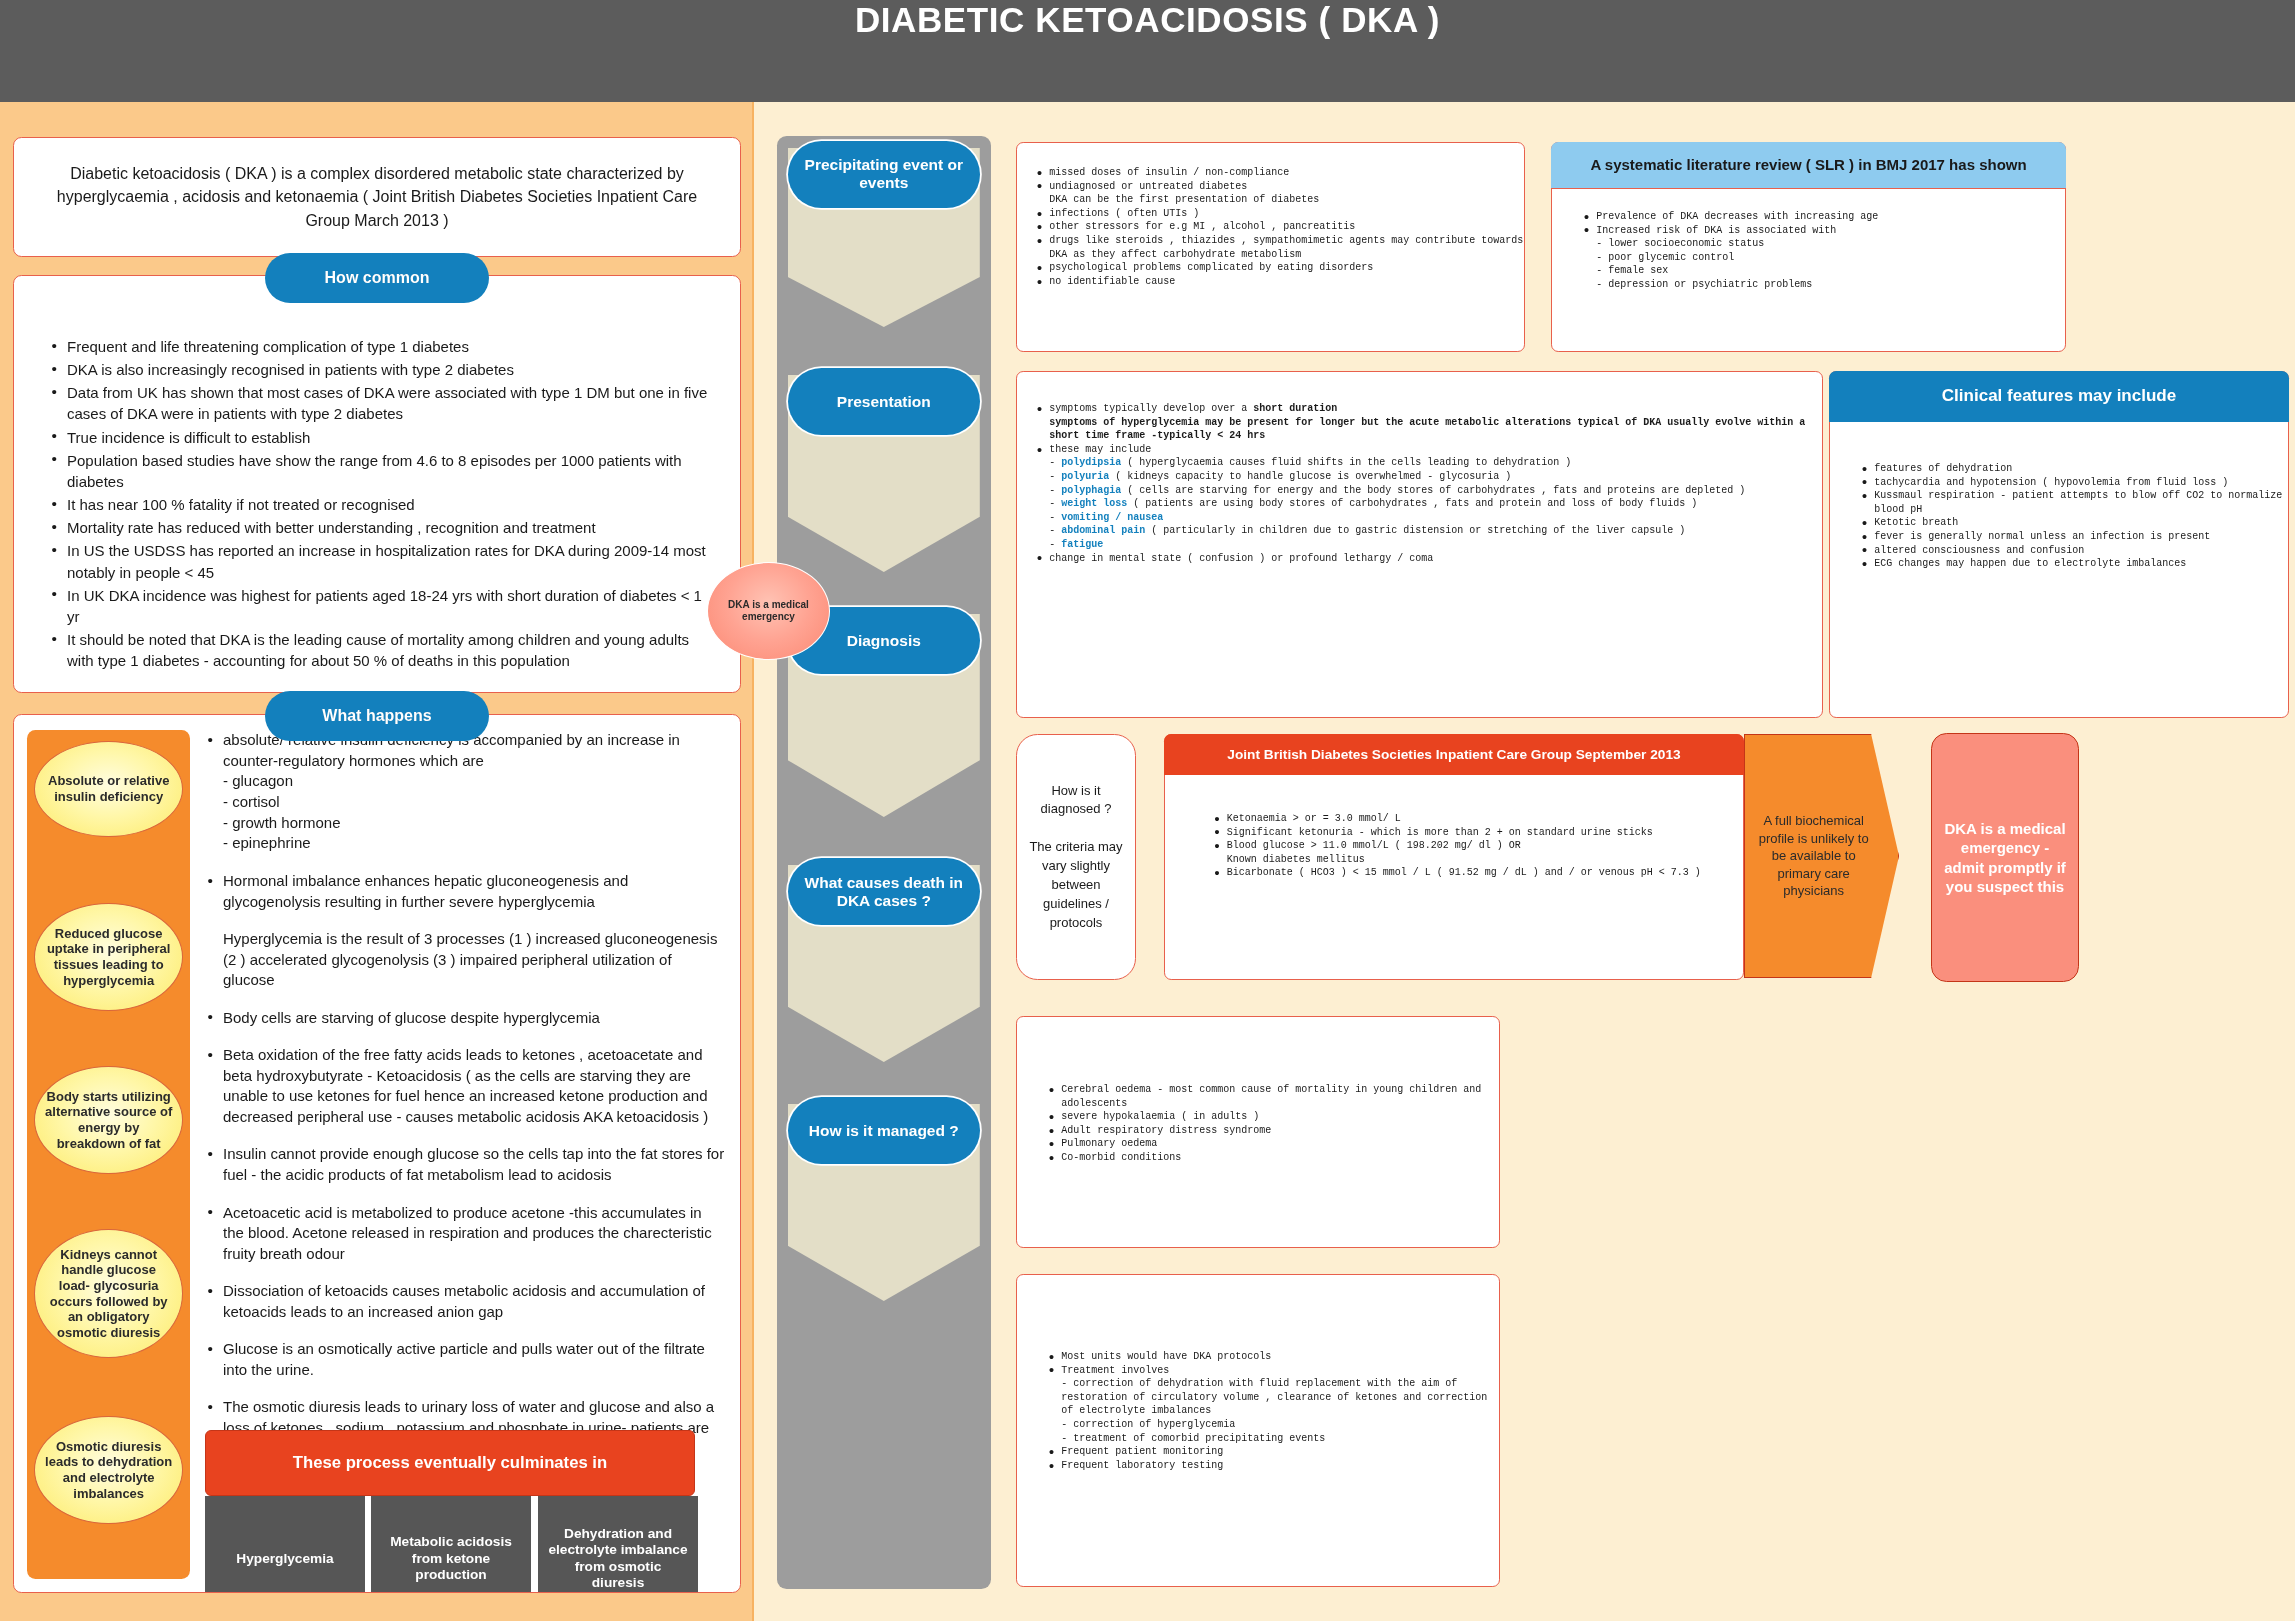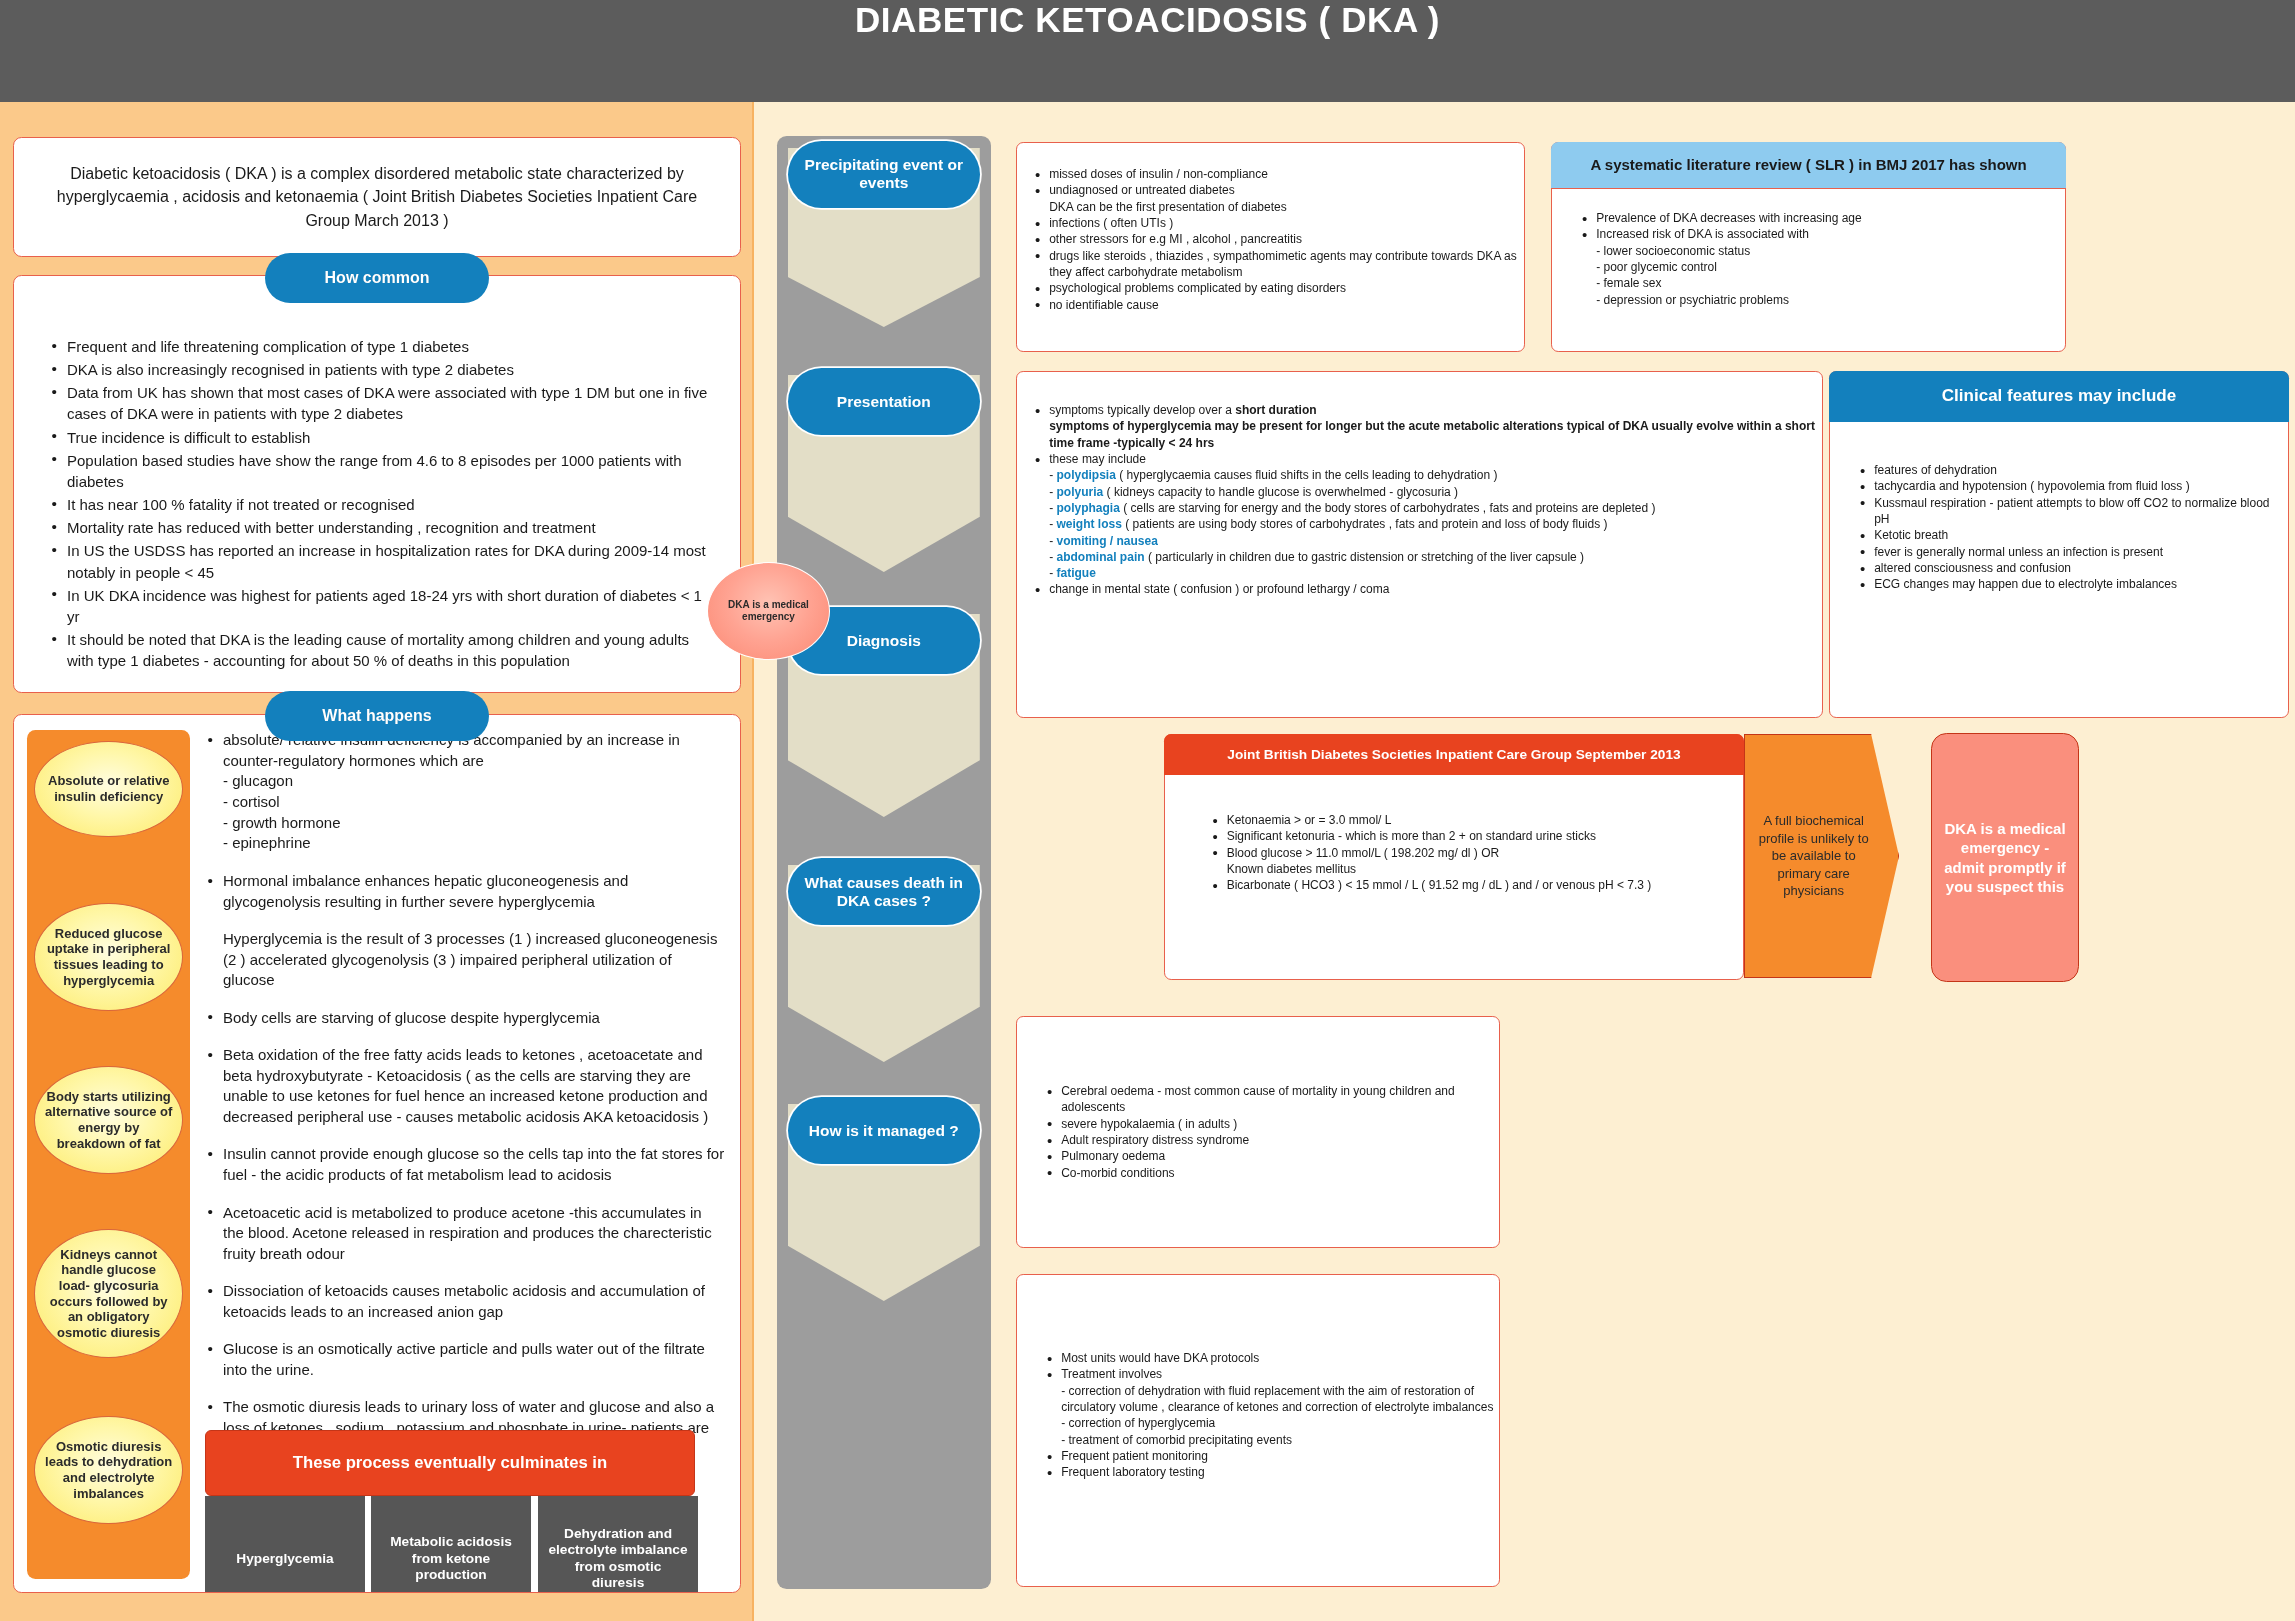--- a/index.html
+++ b/index.html
@@ -115,22 +115,22 @@
     background: radial-gradient(ellipse at 50% 42%, #ffc3b4 0%, #ffa392 48%, #fb8872 100%);
     border: 1.8px solid #ffffff;
     display: flex; align-items: center; justify-content: center; text-align: center;
     font-size: 10px; font-weight: bold; color: #2b2b2b; line-height: 1.2; z-index: 40;
   }
 
   
   .rbox { position: absolute; background: #fff; border: 1.2px solid #e8604c; border-radius: 7.2px; }
   .rbox ul { list-style: none; }
   .rbox li {
-    position: relative; font-size: 12px; line-height: 1.36; color: #1a1a1a;
-    padding-left: 16.7px; white-space: pre-line;
+    position: relative; font-size: 10px; line-height: 1.36; color: #1a1a1a;
+    padding-left: 16.7px; white-space: pre-line; font-family: Liberation Mono, monospace;
   }
   .rbox li:before { content: "•"; position: absolute; left: 2.4px; top: -1.2px; font-size: 15px; }
   .rbox li.plain:before { content: ""; }
 
   .boxhdr {
     position: absolute; left: -1.2px; top: -1.2px; width: calc(100% + 2.4px);
     border-radius: 7.2px 7.2px 0 0; display: flex; align-items: center; justify-content: center;
     font-weight: bold; text-align: center;
   }
 
@@ -307,20 +307,25 @@
         <li>features of dehydration</li>
         <li>tachycardia and hypotension ( hypovolemia from fluid loss )</li>
         <li>Kussmaul respiration - patient attempts to blow off CO2 to normalize blood pH</li>
         <li>Ketotic breath</li>
         <li>fever is generally normal unless an infection is present</li>
         <li>altered consciousness and confusion</li>
         <li>ECG changes may happen due to electrolyte imbalances</li>
       </ul>
   </div>
 
+  <div class="rbox" id="box-howdx">
+    <div class="txt" style="white-space:pre-line">How is it diagnosed ?
+
+The criteria may vary slightly between guidelines / protocols</div>
+  </div>
 
   <div class="rbox" id="box-jbds">
     <div class="boxhdr">Joint British Diabetes Societies Inpatient Care Group September 2013</div>
     <ul id="jbds-list">
         <li>Ketonaemia &gt; or = 3.0 mmol/ L</li>
         <li>Significant ketonuria - which is more than 2 + on standard urine sticks</li>
         <li>Blood glucose &gt; 11.0 mmol/L ( 198.202 mg/ dl ) OR
 Known diabetes mellitus</li>
         <li>Bicarbonate ( HCO3 ) &lt; 15 mmol / L ( 91.52 mg / dL ) and / or venous pH &lt; 7.3 )</li>
       </ul>

